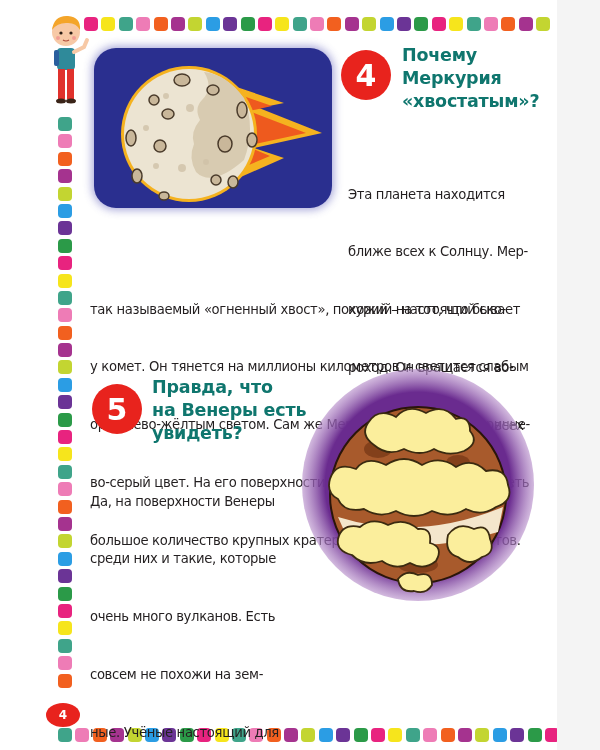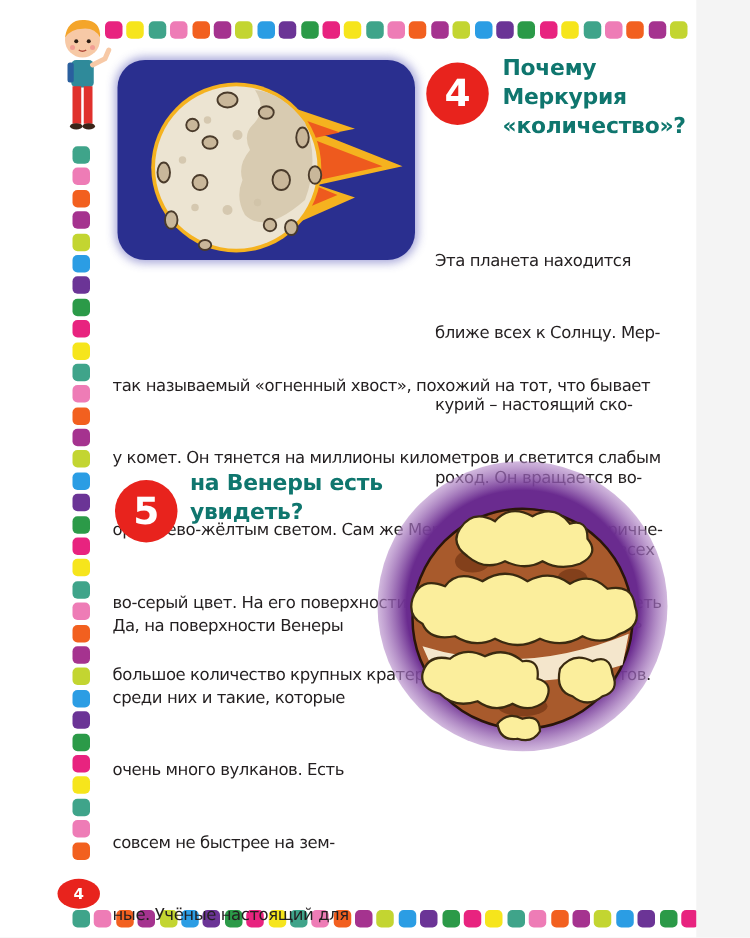--- a/index.html
+++ b/index.html
@@ -177,41 +177,42 @@
           <circle cx="62" cy="118" r="3"></circle>
           <circle cx="112" cy="114" r="3"></circle>
       </g>
     </svg>
   </div>
 
   <div class="badge" style="left:341px; top:50px;">4</div>
   <div class="q-title" style="left:402px; top:44px;">
     <div>Почему</div>
     <div>Меркурия</div>
-    <div>«количество»?</div>
-  </div>
-
-  <div class="body-text" style="left:348px; top:161px;">
+    <div>«хвостатым»?</div>
+  </div>
+
+  <div class="body-text" style="left:348px; top:146px;">
     <div>Эта планета находится</div>
     <div>ближе всех к Солнцу. Мер-</div>
     <div>курий – настоящий ско-</div>
     <div>роход. Он вращается во-</div>
     <div>круг Солнца быстрее всех</div>
     <div>планет. У Меркурия есть</div>
   </div>
   <div class="body-text" style="left:90px; top:261px;">
     <div>так называемый «огненный хвост», похожий на тот, что бывает</div>
     <div>у комет. Он тянется на миллионы километров и светится слабым</div>
     <div>оранжево-жёлтым светом. Сам же Меркурий окрашен в коричне-</div>
     <div>во-серый цвет. На его поверхности, как и у Луны, можно увидеть</div>
     <div>большое количество крупных кратеров от падения метеоритов.</div>
   </div>
 
   <div class="badge" style="left:92px; top:384px;">5</div>
   <div class="q-title" style="left:152px; top:376px;">
+    <div>Правда, что</div>
     <div>на Венеры есть</div>
     <div>увидеть?</div>
   </div>
 
   <svg class="venus-art" viewBox="0 0 240 240">
     <defs>
       <radialGradient id="vbg" cx="50%" cy="50%" r="50%">
         <stop offset="80%" stop-color="#6a2b8f"></stop>
         <stop offset="100%" stop-color="#b48ac8" stop-opacity="0.6"></stop>
       </radialGradient>
@@ -232,21 +233,21 @@
       <path d="M40 172 q4 -16 22 -12 q12 -10 28 -2 q16 -8 30 4 q14 -2 12 14 q14 4 6 18 q-12 10 -26 2 q-14 8 -28 -2 q-18 6 -30 -6 q-16 -4 -14 -16Z"></path>
       <path d="M150 168 q10 -14 26 -6 q14 -6 16 10 q6 14 -8 18 q-12 10 -24 0 q-14 -4 -10 -22Z"></path>
       <path d="M100 212 q8 -10 20 -4 q14 -4 14 10 q-6 10 -18 6 q-14 2 -16 -12Z"></path>
     </g>
   </svg>
 
   <div class="body-text" style="left:90px; top:453px;">
     <div>Да, на поверхности Венеры</div>
     <div>среди них и такие, которые</div>
     <div>очень много вулканов. Есть</div>
-    <div>совсем не быстрее на зем-</div>
+    <div>совсем не похожи на зем-</div>
     <div>ные. Учёные настоящий для</div>
     
     
     
     
     
     
     
     
     

